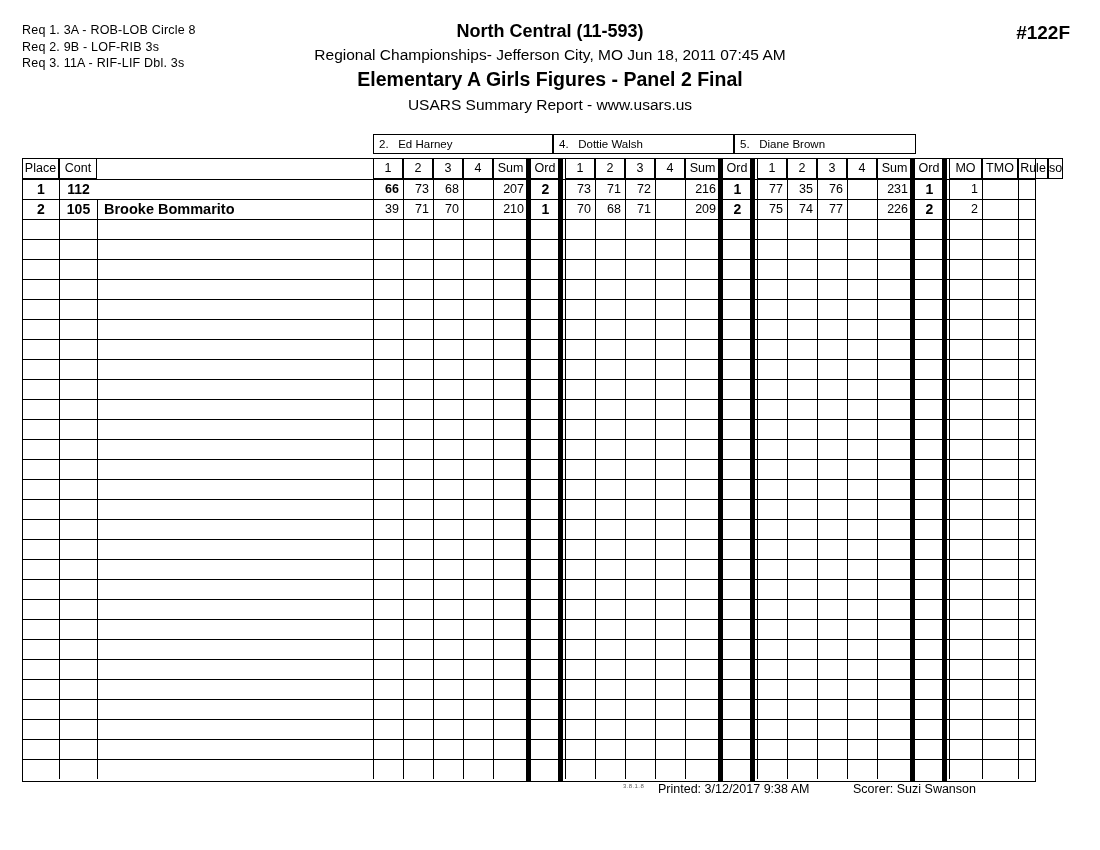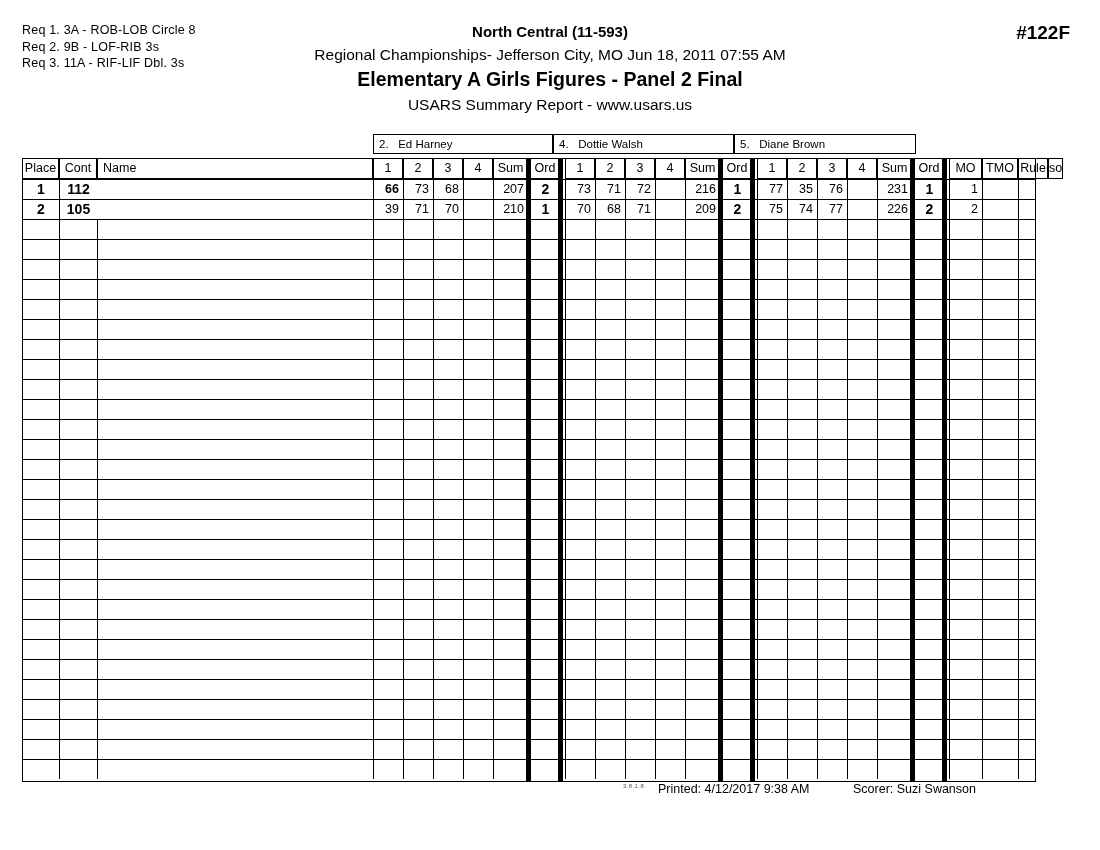--- a/index.html
+++ b/index.html
@@ -45,21 +45,21 @@
   }
 
   #title-stack {
     position: absolute;
     left: 0;
     top: 20px;
     width: 1100px;
     text-align: center;
   }
   #meet-title {
-    font-size: 15px;
+    font-size: 18px;
     font-weight: bold;
     line-height: 23px;
   }
   #meet-subtitle {
     font-size: 15.5px;
     font-weight: normal;
     line-height: 21px;
     margin-top: 1px;
   }
   #event-title {
@@ -192,21 +192,21 @@
 <div id="header-area">
 
   <div id="req-list">
     <div class="req-line">Req 1.  3A - ROB-LOB Circle 8</div>
     <div class="req-line">Req 2.  9B - LOF-RIB 3s</div>
     <div class="req-line">Req 3.  11A - RIF-LIF Dbl. 3s</div>
   </div>
 
   <div id="title-stack">
     <div id="meet-title">North Central (11-593)</div>
-    <div id="meet-subtitle">Regional Championships- Jefferson City, MO  Jun 18, 2011  07:55 AM</div>
+    <div id="meet-subtitle">Regional Championships- Jefferson City, MO  Jun 18, 2011  07:45 AM</div>
     <div id="event-title">Elementary A Girls Figures - Panel 2 Final</div>
     <div id="report-source">USARS Summary Report - www.usars.us</div>
   </div>
 
   <div id="event-id">#122F</div>
 </div>
 
 <div id="grid">
 
   <div class="cell judge-box" style="left:351px; width:180px;">
@@ -220,21 +220,20 @@
     <span>Dottie Walsh</span>
   </div>
   <div class="cell judge-box" style="left:712px; width:182px;">
     <span>5.</span>
     &nbsp;
     <span>Diane Brown</span>
   </div>
 
   <div class="cell hdr" style="left:0px; width:37px;">Place</div>
   <div class="cell hdr" style="left:37px; width:38px;">Cont</div>
-  <div class="cell hdr leftal" style="left:75px; width:276px;">Name</div>
 
   <div class="cell hdr" style="left:351px; width:30px;">1</div>
   <div class="cell hdr" style="left:381px; width:30px;">2</div>
   <div class="cell hdr" style="left:411px; width:30px;">3</div>
   <div class="cell hdr" style="left:441px; width:30px;">4</div>
   <div class="cell hdr" style="left:471px; width:35px;">Sum</div>
   <div class="cell hdr" style="left:508px; width:30px;">Ord</div>
 
   <div class="cell hdr" style="left:543px; width:30px;">1</div>
   <div class="cell hdr" style="left:573px; width:30px;">2</div>
@@ -277,20 +276,21 @@
         <div class="cell dcell num" style="left: 825px; top: 0px; width: 30px; height: 19px;"></div>
         <div class="cell dcell num" style="left: 855px; top: 0px; width: 35px; height: 19px;">231</div>
         <div class="cell dcell bold" style="left: 892px; top: 0px; width: 30px; height: 19px;">1</div>
         <div class="cell dcell num" style="left: 927px; top: 0px; width: 33px; height: 19px;">1</div>
         <div class="cell dcell num" style="left: 960px; top: 0px; width: 36px; height: 19px;"></div>
         <div class="cell dcell num" style="left: 996px; top: 0px; width: 30px; height: 19px;">1</div>
       </div>
       <div class="cell" style="left: 0px; top: 65px; width: 1014px; height: 20px; border-top: 1px solid rgb(0, 0, 0); box-sizing: border-box;">
         <div class="cell dcell bold" style="left: 0px; top: 0px; width: 37px; height: 19px;">2</div>
         <div class="cell dcell cont" style="left: 37px; top: 0px; width: 38px; height: 19px;">105</div>
+        <div class="cell dcell name" style="left: 75px; top: 0px; width: 276px; height: 19px;">Brooke Bommarito</div>
         <div class="cell dcell num" style="left: 351px; top: 0px; width: 30px; height: 19px;">39</div>
         <div class="cell dcell num" style="left: 381px; top: 0px; width: 30px; height: 19px;">71</div>
         <div class="cell dcell num" style="left: 411px; top: 0px; width: 30px; height: 19px;">70</div>
         <div class="cell dcell num" style="left: 441px; top: 0px; width: 30px; height: 19px;"></div>
         <div class="cell dcell num" style="left: 471px; top: 0px; width: 35px; height: 19px;">210</div>
         <div class="cell dcell bold" style="left: 508px; top: 0px; width: 30px; height: 19px;">1</div>
         <div class="cell dcell num" style="left: 543px; top: 0px; width: 30px; height: 19px;">70</div>
         <div class="cell dcell num" style="left: 573px; top: 0px; width: 30px; height: 19px;">68</div>
         <div class="cell dcell num" style="left: 603px; top: 0px; width: 30px; height: 19px;">71</div>
         <div class="cell dcell num" style="left: 633px; top: 0px; width: 30px; height: 19px;"></div>
@@ -1041,14 +1041,14 @@
   <div class="thickv" style="left:696px; top:24px; height:624px;"></div>
   <div class="thickv" style="left:728px; top:24px; height:624px;"></div>
   <div class="thickv" style="left:888px; top:24px; height:624px;"></div>
   <div class="thickv" style="left:920px; top:24px; height:624px;"></div>
 
   <div id="grid-frame-body"></div>
 </div>
 
 <div id="footer"></div>
 <div id="version-stamp">3.8.1.8</div>
-<div id="printed-stamp">Printed:  4/12/2017  9:38 AM</div>
+<div id="printed-stamp">Printed:  3/12/2017  9:38 AM</div>
 <div id="scorer-stamp">Scorer:   Suzi Swanson</div>
 
 </body></html>

